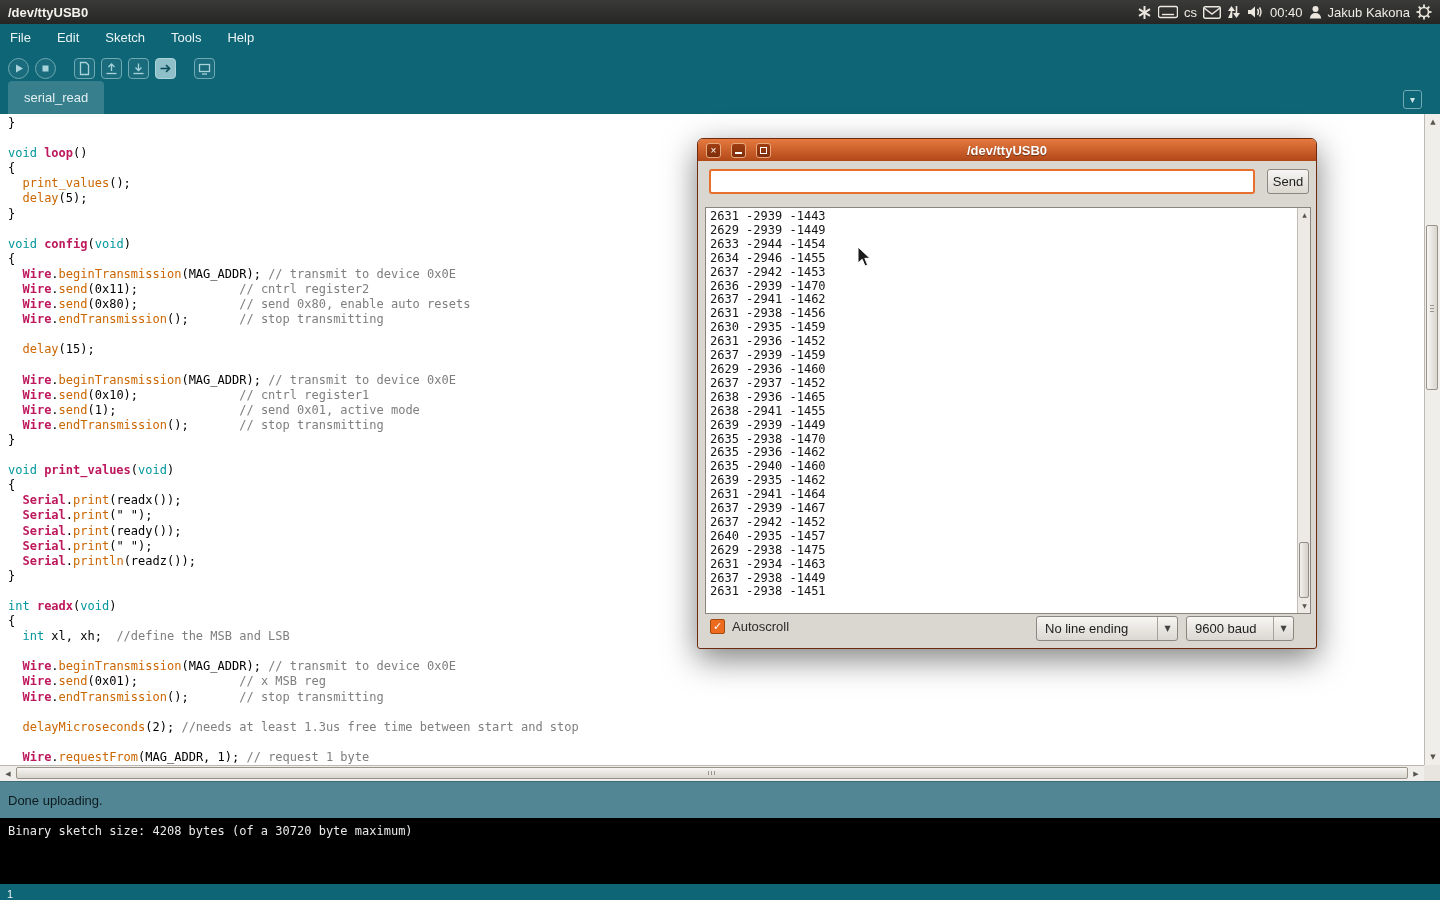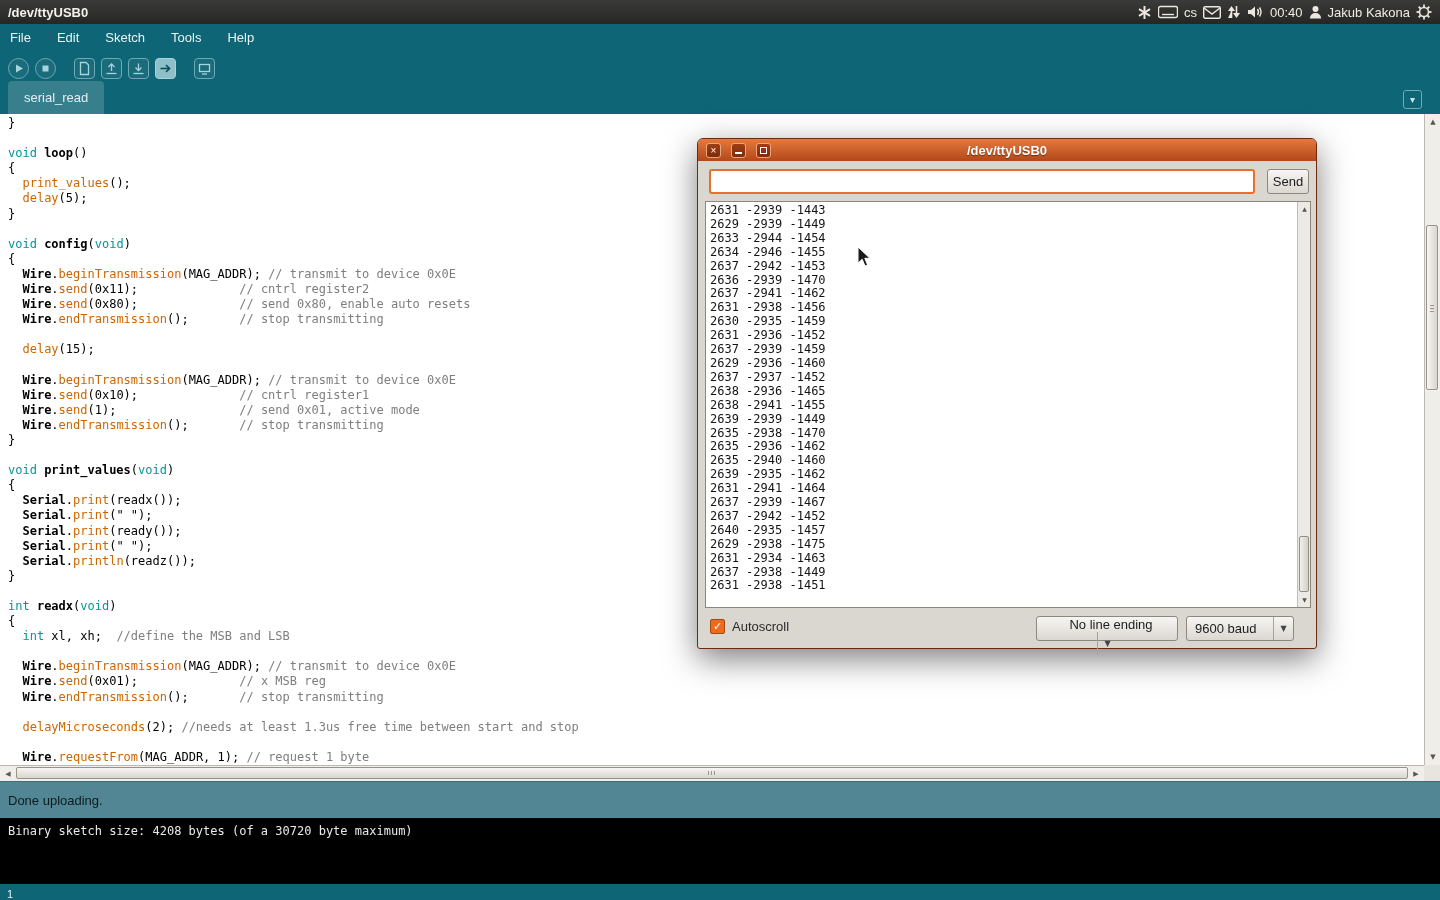--- a/index.html
+++ b/index.html
@@ -37,21 +37,21 @@
                   font-family:"DejaVu Sans", sans-serif; font-size:10px; text-align:center; line-height:17px; }
 
   
   .editor { position:absolute; left:0; top:114px; width:1424px; height:651px;
             background:#fff; overflow:hidden; }
   .code { padding:2px 0 0 8px; }
   .code-line { font-family:"DejaVu Sans Mono", monospace; font-size:12px;
                line-height:15.1px; height:15.1px; white-space:pre; }
   .tok-p { color:#000; }
   .tok-k { color:#00979C; }
-  .tok-d { color:#000000; font-weight:bold;margin-top:21px; }
+  .tok-d { color:#be185d; font-weight:bold;margin-top:21px; }
   .tok-f { color:#CC6600; }
   .tok-c { color:#7E7E7E; }
 
   
   .vscroll { position:absolute; left:1424px; top:114px; width:16px; height:651px;
              background:#F0EEEA; border-left:1px solid #BDB9B2; }
   .hscroll { position:absolute; left:0; top:765px; width:1424px; height:16px;
              background:#F0EEEA; border-top:1px solid #BDB9B2; }
   .sb-corner { position:absolute; left:1424px; top:765px; width:16px; height:16px; background:#E8E5E0; }
   .stepper { position:absolute; color:#5a564f; font-family:"DejaVu Sans", sans-serif;
@@ -89,21 +89,21 @@
   .wbtn .bar { position:absolute; left:3px; right:3px; bottom:3px; height:2px; background:#fff; }
   .wbtn .box { position:absolute; left:3px; top:3px; right:3px; bottom:3px; border:1px solid #fff; }
 
   .sm-input { position:absolute; left:11px; top:30px; width:546px; height:25px;
               border:2px solid #E8702F; border-radius:3px; background:#fff;
               font-size:13px; padding:0 5px; outline:none; }
   .sm-send { position:absolute; left:569px; top:30px; width:42px; height:25px;
              background:linear-gradient(#F7F6F4,#DBD7D1); border:1px solid #8D887F;
              border-radius:3px; font-size:13px; color:#1d1d1d; text-align:center; line-height:23px; }
 
-  .sm-output-wrap { position:absolute; left:7px; top:62px; width:606px; height:407px;
+  .sm-output-wrap { position:absolute; left:7px; top:68px; width:606px; height:407px;
                     background:#fff; border:1px solid #8A857D; overflow:hidden;padding-left:8px; }
   .sm-output { position:absolute; left:0; top:0; right:13px; bottom:0; padding:2px 0 0 4px; overflow:hidden; }
   .serial-line { font-family:"DejaVu Sans Mono", monospace; font-size:12px;
                  line-height:13.9px; white-space:pre; color:#141414; }
   .sm-scroll { position:absolute; right:0; top:0; width:13px; bottom:0;
                background:#EDEAE5; border-left:1px solid #C1BDB6; }
   .sm-scroll .stepper { width:13px; height:14px; font-size:6px; line-height:14px; }
   .sm-thumb { position:absolute; left:1px; right:1px; bottom:15px; height:56px;
               background:linear-gradient(90deg,#F2F0EC,#D4D0C9); border:1px solid #948F86; border-radius:2px; }
 
@@ -111,21 +111,21 @@
   .checkbox { position:absolute; left:12px; top:3px; width:15px; height:15px;
               background:#ED6B1F; border:1px solid #A34A10; border-radius:2px;
               color:#fff; font-size:11px; font-weight:bold; text-align:center; line-height:14px;
               font-family:"DejaVu Sans", sans-serif; }
   .cb-label { position:absolute; left:34px; top:3px; font-size:13px; color:#2b2b2b; }
   .combo { position:absolute; top:0; height:25px; background:linear-gradient(#F7F6F4,#DBD7D1);
            border:1px solid #8D887F; border-radius:3px; display:flex; align-items:center; }
   .combo-text { font-size:13px; color:#1d1d1d; padding-left:8px; flex:1; }
   .combo-arrow { width:20px; height:100%; border-left:1px solid #A6A19A; text-align:center;
                  line-height:23px; font-size:8px; color:#444; font-family:"DejaVu Sans", sans-serif; }
-  .combo.le { left:338px; width:142px;flex-direction:column; }
+  .combo.le { left:338px; width:142px; }
   .combo.baud { left:488px; width:108px; }
 
   .cursor { position:absolute; left:857px; top:246px; z-index:30; }
 </style>
 </head>
 <body>
 
 <div class="top-panel">
   <span class="panel-title">/dev/ttyUSB0</span>
   <div class="tray">

